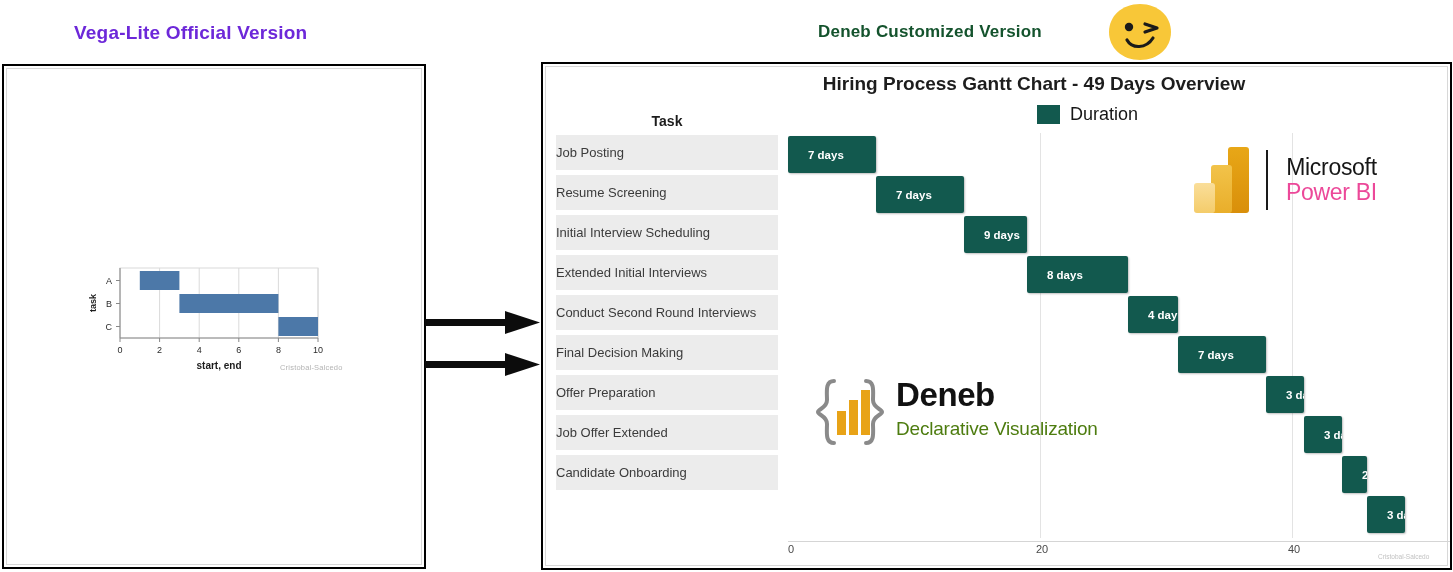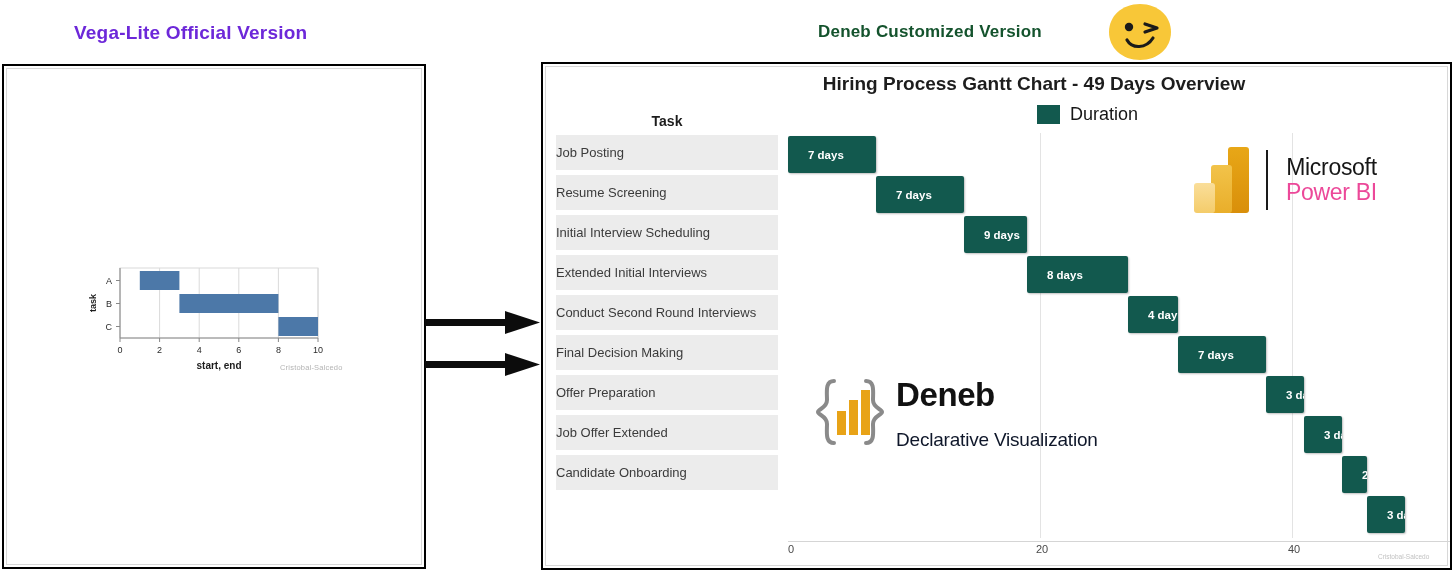--- a/index.html
+++ b/index.html
@@ -220,22 +220,22 @@
   #deneb-mark { width: 76px; height: 68px; flex: none; }
   #deneb-text { display: flex; flex-direction: column; line-height: 1; }
   #deneb-name {
     font-size: 33px;
     font-weight: bold;
     color: #111111;
     letter-spacing: -.4px;
   }
   #deneb-tagline {
     font-size: 19px;
-    color: #0f172a;
-    margin-top: 19px;
+    color: #4d7c0f;
+    margin-top: 8px;
     letter-spacing: -.2px;
   }
 
   
   #powerbi-logo {
     position: absolute;
     left: 1190px;
     top: 142px;
     width: 230px;
     height: 75px;

